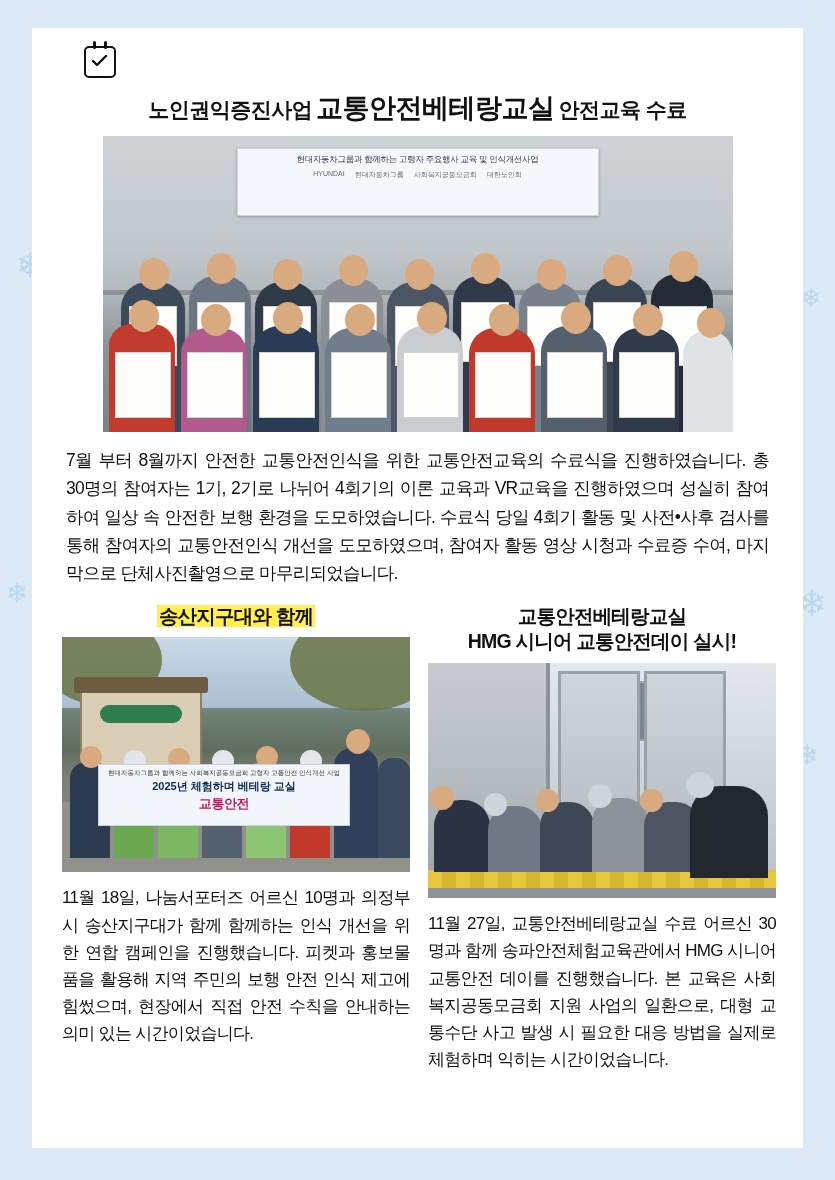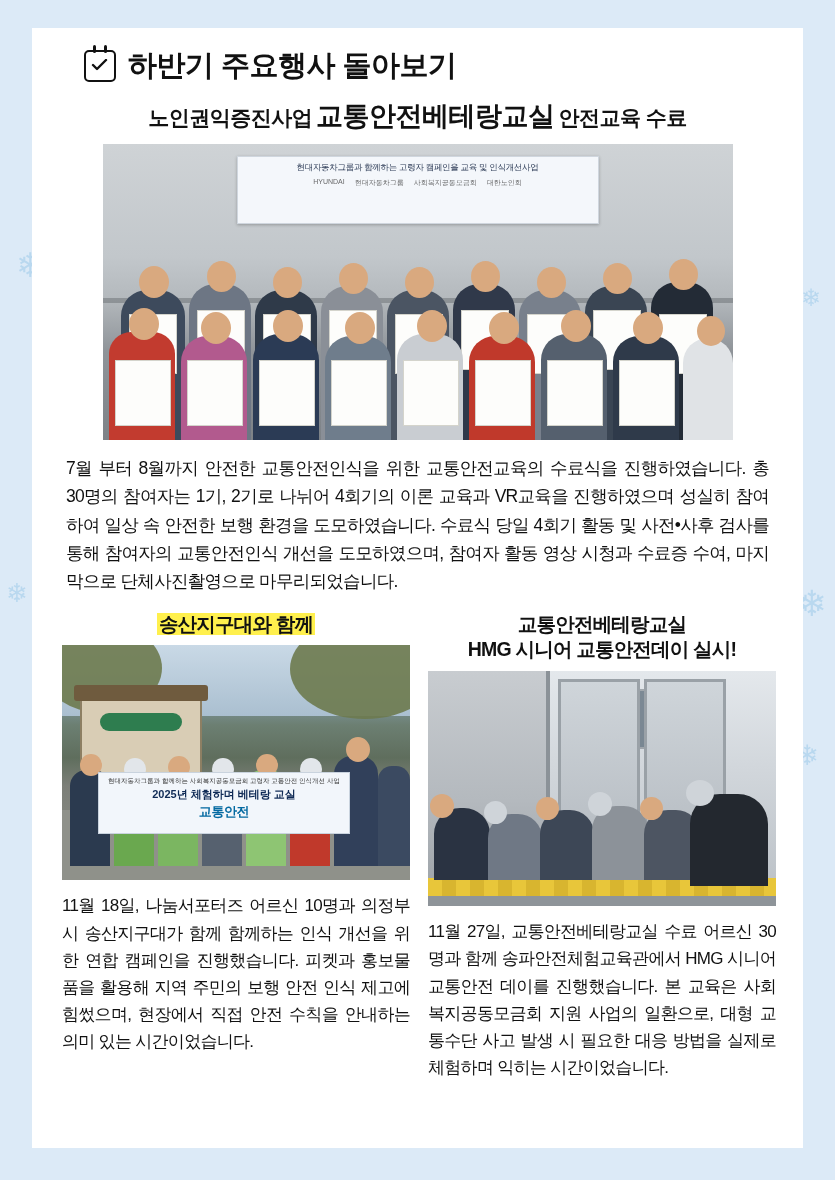--- a/index.html
+++ b/index.html
@@ -216,21 +216,21 @@
     position:absolute; left:18px; top:14px; width:82px; height:18px;
     background:#2e7d4f; border-radius:9px;
   }
   .scene-a .ground { position:absolute; left:0; right:0; bottom:0; height:30%; background:#8f918a; }
   .scene-a .banner2 {
     position:absolute; left:36px; bottom:46px; width:250px; height:60px;
     background:#f2f6fb; border:1px solid #c9d3de; text-align:center; overflow:hidden;
   }
   .scene-a .banner2 .t1 { font-size:6.5px; color:#333; margin-top:4px; }
   .scene-a .banner2 .t2 { font-size:11px; font-weight:bold; color:#0f2a55; margin-top:1px; }
-  .scene-a .banner2 .t3 { font-size:13px; font-weight:bold; color:#0369a1; margin-top:1px; letter-spacing:-.4px;}
+  .scene-a .banner2 .t3 { font-size:13px; font-weight:bold; color:#be185d; margin-top:1px; letter-spacing:-.4px;}
   .scene-a .banner2 .t4 { font-size:13px; font-weight:bold; color:#1a5bb8; margin-top:1px; }
 
   
   .scene-b { background: linear-gradient(180deg,#c8ccd0 0%,#b4b9be 55%,#9aa0a5 100%); }
   .scene-b .train {
     position:absolute; left:118px; top:0; right:0; bottom:0;
     background: linear-gradient(180deg,#e4e8ec 0%,#d2d7dc 40%,#b9bfc5 100%);
     border-left:4px solid #8b9298;
   }
   .scene-b .door {
@@ -273,35 +273,34 @@
 <div class="sheet">
 
   <div class="page-header">
     <div class="cal-icon">
       <div class="cal-check">
         <svg width="17" height="12" viewBox="0 0 17 12">
           <polyline points="2,6 6,10 15,1" fill="none" stroke="#111" stroke-width="2.4" stroke-linecap="round" stroke-linejoin="round"></polyline>
         </svg>
       </div>
     </div>
-    <div class="header-title">하반기 주요행사 돌아보기</div>
   </div>
 
   <div class="sec1-title">
     <span class="small">노인권익증진사업</span>
     <span class="big">교통안전베테랑교실</span>
     <span class="small">안전교육 수료</span>
   </div>
 
   <div class="photo-main">
     <div class="wall"></div>
     <div class="wall-strip"></div>
 
     <div class="banner">
-      <div class="b-sub">현대자동차그룹과 함께하는 고령자 캠페인을 교육 및 인식개선사업</div>
+      <div class="b-sub">현대자동차그룹과 함께하는 고령자 주요행사 교육 및 인식개선사업</div>
       <div class="b-logos">
         <span>HYUNDAI</span>
         <span>현대자동차그룹</span>
         <span>사회복지공동모금회</span>
         <span>대한노인회</span>
       </div>
     </div>
 
     <div class="crowd">
 

